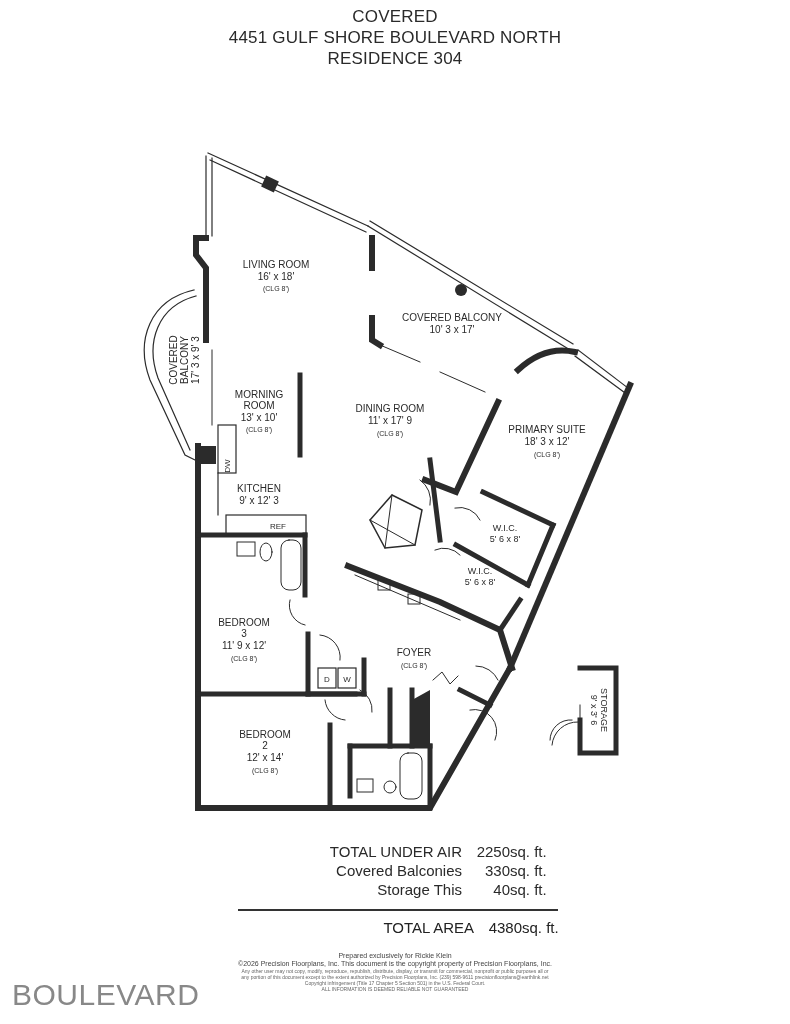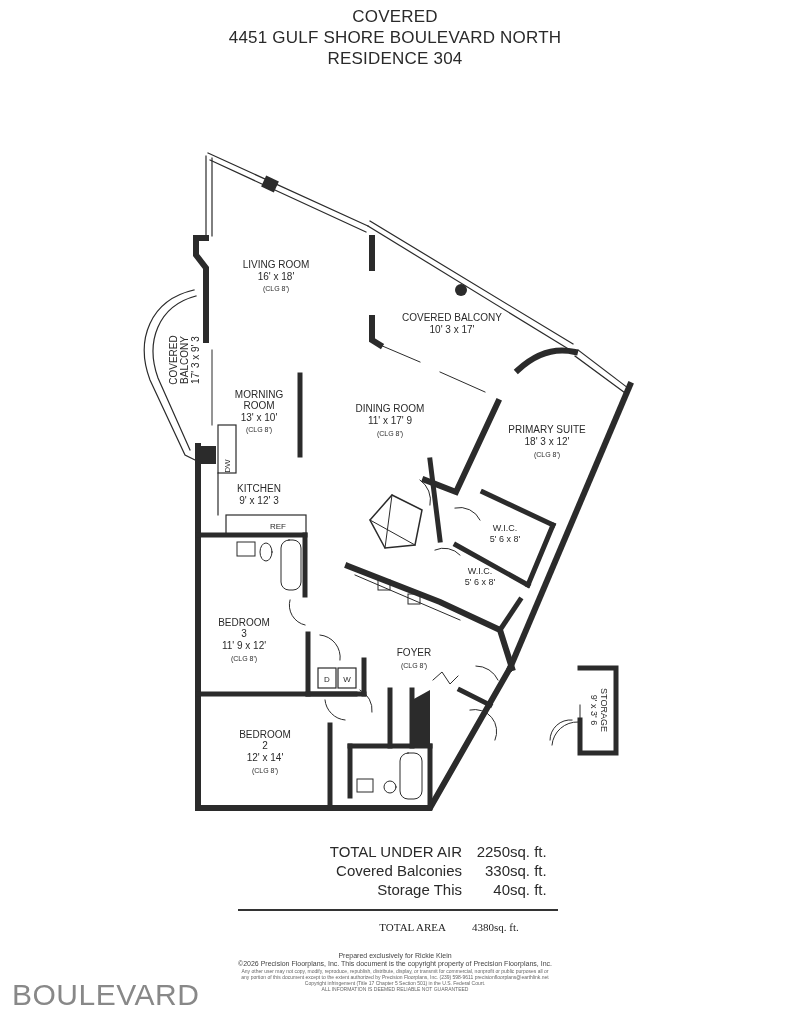--- a/index.html
+++ b/index.html
@@ -7,21 +7,21 @@
   .header{position:absolute;left:0;width:790px;top:6px;text-align:center;font-size:17px;line-height:21px;color:#2a2a2a;}
   .header div{letter-spacing:0.2px;}
   svg.plan{position:absolute;left:0;top:0;}
   .lbl{font-family:"Liberation Sans",sans-serif;fill:#2a2a2a;}
   .areas{position:absolute;left:238px;top:842px;width:320px;font-size:15px;color:#2a2a2a;}
   .arow{display:flex;justify-content:flex-end;height:19px;line-height:19px;}
   .arow .v{display:flex;}
   .arow .num{width:48px;text-align:right;}
   .arow .unit{width:48px;}
   .divider{position:absolute;left:238px;top:909px;width:320px;height:2px;background:#333;}
-  .total{position:absolute;left:222px;top:918px;width:320px;font-size:11px;font-family:Liberation Serif, serif;}
+  .total{position:absolute;left:250px;top:918px;width:320px;font-size:15px;}
   .footer{position:absolute;left:0;width:790px;top:951px;text-align:center;color:#444;}
   .footer .p1{font-size:7px;line-height:9px;}
   .footer .p2{font-size:7px;line-height:8px;}
   .footer .small{font-size:5px;line-height:6px;color:#666;}
   .watermark{position:absolute;left:12px;top:978px;font-size:30px;color:#888;letter-spacing:0.5px;font-family:"Liberation Sans",sans-serif;}
 </style>
 </head>
 <body>
 
 <div class="header">

